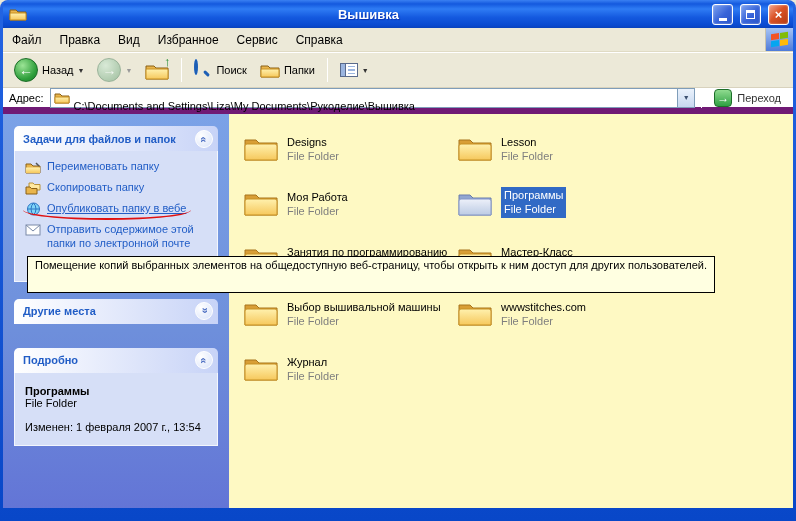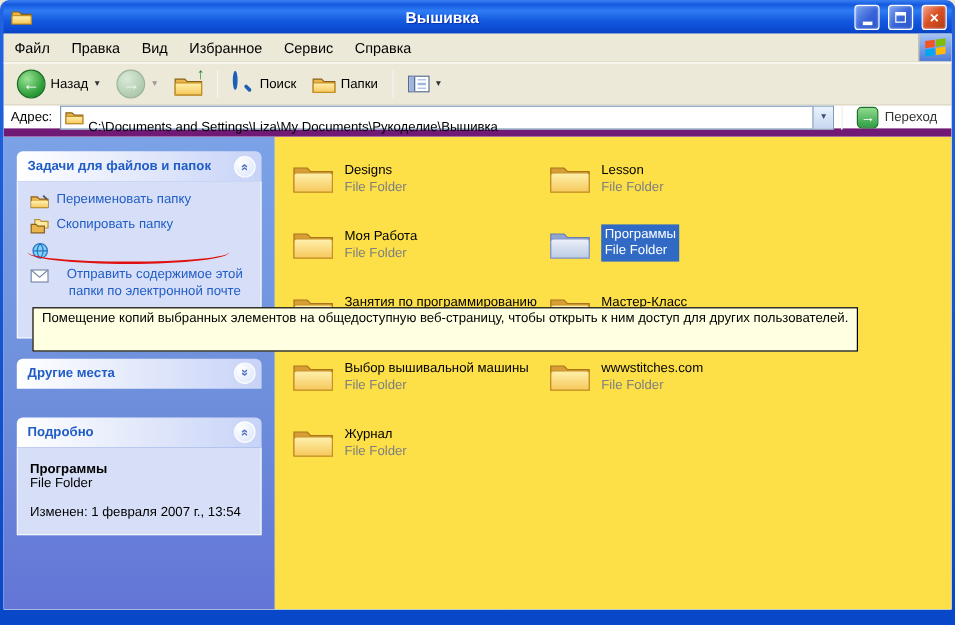--- a/index.html
+++ b/index.html
@@ -79,33 +79,33 @@
   .panel-h { height:25px; background:linear-gradient(90deg,#FFFFFF,#C7D3F7); border-radius:5px 5px 0 0;
     display:flex; align-items:center; justify-content:space-between; padding:0 5px 0 9px;
     color:#215DC6; font-weight:bold; font-size:11px; cursor:pointer; }
   .chev { width:18px; height:18px; border-radius:50%; background:radial-gradient(circle at 30% 30%,#fff,#D9E3FA);
     border:1px solid #fff; color:#4D6FC3; display:flex; align-items:center; justify-content:center;
     font-size:11px; font-weight:bold; }
   .chev b { display:inline-block; letter-spacing:-1px; transform:rotate(90deg); font-weight:bold; }
   .chev.down b { transform:rotate(-90deg); }
   .panel-b { background:#D6DFF7; border:1px solid rgba(255,255,255,.7); border-top:none; padding:9px 6px 9px 10px; }
   .task { display:flex; align-items:flex-start; gap:6px; margin-bottom:7px; color:#215DC6; font-size:11px;
-    line-height:1.25; cursor:pointer; position:relative;text-align:center; }
+    line-height:1.25; cursor:pointer; position:relative; }
   .task:last-child { margin-bottom:0; }
   .task .ticon { flex:0 0 16px; height:14px; display:flex; align-items:center; justify-content:center; }
   .task.hovered .task-label { text-decoration:underline; }
   .red-mark { position:absolute; left:-2px; top:7px; width:168px; height:11px;
     border-bottom:2px solid #E01010; border-radius:50% / 0 0 90% 90%; pointer-events:none; }
   .x-glyph { color:#CC2200; font-weight:bold; font-size:14px; line-height:12px; }
   .details-body .d-name { font-weight:bold; font-size:11px; color:#000; }
   .details-body .d-type { font-size:11px; color:#000; margin-bottom:12px; }
   .details-body .d-mod  { font-size:11px; color:#000; }
 
   
-  .content { flex:1; background:#fde047; padding:18px 0 12px 14px; position:relative; }
+  .content { flex:1; background:#fef9c3; padding:18px 0 12px 14px; position:relative; }
   .grid { display:grid; grid-template-columns:214px 214px; grid-auto-rows:55px; }
   .tile { display:flex; align-items:flex-start; gap:8px; cursor:pointer; }
   .fico { flex:0 0 36px; margin-top:1px; }
   .tlabels { padding-top:3px; font-size:11px; line-height:1.3; width:fit-content; }
   .tname { color:#000; }
   .ttype { color:#7F7F7F; }
   .tile.selected .tlabels { background:#316AC5; padding:1px 3px; }
   .tile.selected .tname, .tile.selected .ttype { color:#fff; }
   .tile.selected .fico { filter:hue-rotate(185deg) saturate(.45) brightness(1.02); }
 
@@ -258,20 +258,21 @@
               </span>
               <span class="task-label">Скопировать папку</span>
             </div>
             <div class="task hovered">
               <span class="ticon">
                 <svg width="15" height="14" viewBox="0 0 15 14">
                     <circle cx="7.5" cy="7" r="6" fill="#7FD4F7" stroke="#2C74C4"></circle>
                     <path d="M1.5 7 H13.5 M7.5 1 A8.5 8.5 0 0 1 7.5 13 M7.5 1 A8.5 8.5 0 0 0 7.5 13" stroke="#2C74C4" fill="none"></path>
                   </svg>
               </span>
+              <span class="task-label">Опубликовать папку в вебе</span>
               <span class="red-mark"></span>
             </div>
             <div class="task">
               <span class="ticon">
                 <svg width="16" height="12" viewBox="0 0 16 12">
                     <rect x="1" y="1" width="14" height="10" fill="#FFFFFF" stroke="#7A8AA8"></rect>
                     <path d="M1 1 L8 7 L15 1" stroke="#7A8AA8" fill="none"></path>
                   </svg>
               </span>
               <span class="task-label">Отправить содержимое этой папки по электронной почте</span>

